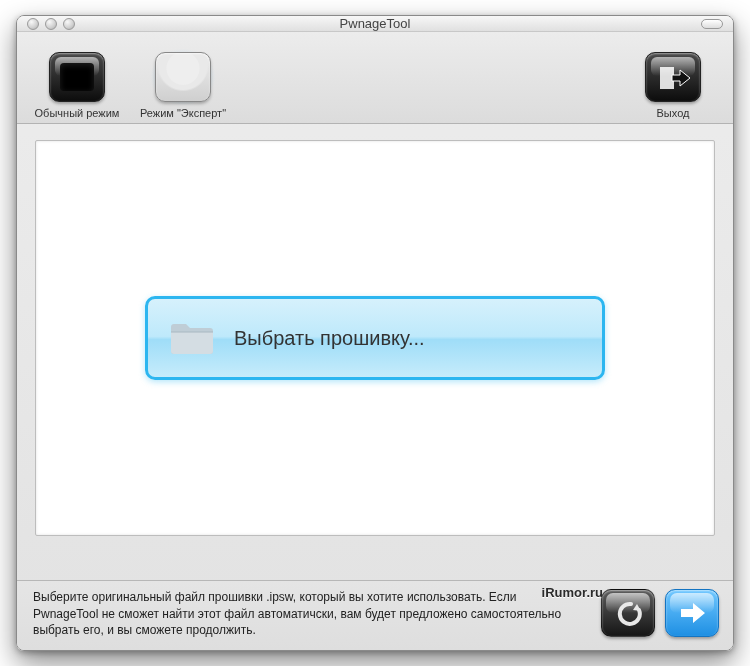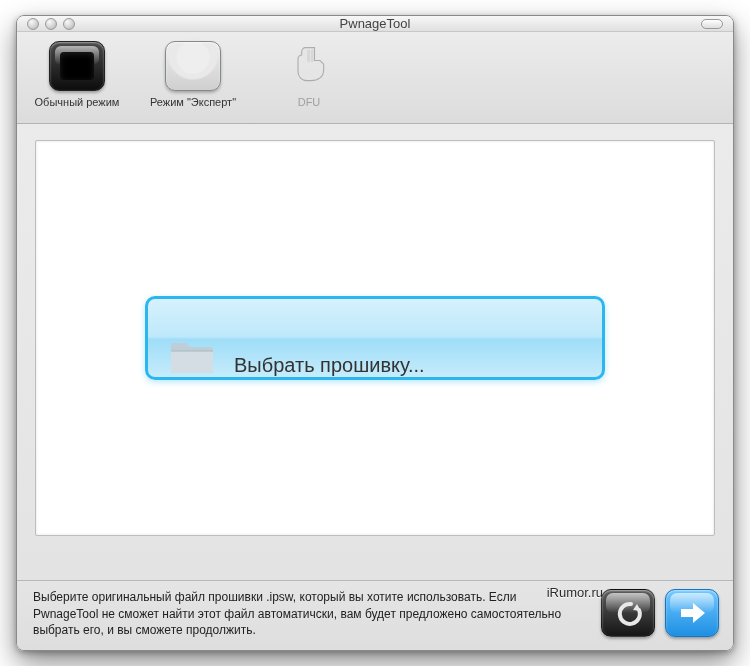--- a/index.html
+++ b/index.html
@@ -57,23 +57,23 @@
     border: 1px solid #999;
     border-radius: 5px;
     background: linear-gradient(#fff,#ddd);
   }
   
   .toolbar {
     height: 92px;
     background: linear-gradient(#ececec,#dcdcdc);
     border-bottom: 1px solid #b3b3b3;
     display: flex;
-    align-items: flex-start;
+    align-items: flex-end;
     padding: 6px 10px 4px 10px;
-    gap: 16px;
+    gap: 6px;
   }
   .tb-item {
     display: flex;
     flex-direction: column;
     align-items: center;
     width: 100px;
     font-size: 11px;
     color: #333;
   }
   .tb-item .icon-wrap {
@@ -160,21 +160,21 @@
     justify-content:center;
   }
   .select-fw {
     width: 460px;
     height: 84px;
     border: 3px solid #2cb6f0;
     border-radius: 10px;
     background: linear-gradient(180deg, #d6f1fc 0%, #bee9fb 48%, #9fddf8 52%, #c6ecfb 100%);
     box-shadow: 0 2px 6px rgba(44,182,240,.35);
     display:flex;
-    align-items:flex-end;
+    align-items:center;
     padding: 0 20px;
     gap: 18px;
   }
   .select-fw .folder svg{ width:48px;height:40px; display:block;}
   .select-fw .text { font-size:20px; color:#333; }
   
   .footer {
     border-top:1px solid #b7b7b7;
     padding: 8px 14px 12px 16px;
     display:flex;
@@ -188,21 +188,21 @@
     font-size: 12px;
     color:#222;
     line-height:1.35;
     flex:1;
     padding-right: 6px;
   }
   .watermark {
     position:absolute;
     right: 130px;
     top: 4px;
-    font-weight:normal;
+    font-weight:bold;
     font-size:13px;
     color:#2b2b2b;
     text-shadow: 0 1px 0 #fff;
   }
   .nav-btns { display:flex; gap:10px; }
   .nav-btn {
     width:54px;height:48px;border-radius:10px;
     border:1px solid rgba(0,0,0,.3);
     box-shadow: inset 0 1px 2px rgba(255,255,255,.55), 0 2px 3px rgba(0,0,0,.3);
     display:flex;align-items:center;justify-content:center;
@@ -239,33 +239,34 @@
     </div>
 
     <div class="tb-item selected">
       <div class="icon-wrap">
         <div class="einstein"></div>
       </div>
       <div class="label">Режим "Эксперт"</div>
     </div>
 
 
-    <div class="tb-item disabled">
-      <div class="icon-wrap hand">
-        <svg viewBox="0 0 48 48">
-          <path d="M20 4 h10 v14 h6 l4 4 v6 c0 8 -6 12 -14 12 h-4 c-6 0 -10 -4 -10 -10 v-14 c0 -2 2 -4 4 -4 v-4 c0 -2 2 -4 4 -4z" fill="#e6e6e6" stroke="#9a9a9a" stroke-width="1.2"></path>
-          <rect x="22" y="6" width="3" height="14" rx="1.5" fill="#d2d2d2"></rect>
-          <rect x="26" y="6" width="3" height="14" rx="1.5" fill="#d2d2d2"></rect>
-        </svg>
-      </div>
-      <div class="label">DFU</div>
-    </div>
 
     <div class="spacer"></div>
 
+    <div class="tb-item">
+      <div class="icon-wrap">
+        <div class="exit-icon">
+          <svg viewBox="0 0 36 30">
+            <path d="M4 4 h14 v22 h-14z" fill="#fff" opacity=".85"></path>
+            <path d="M34 15 l-10 -8 v5 h-8 v6 h8 v5 z" fill="#111" stroke="#fff" stroke-width="1"></path>
+          </svg>
+        </div>
+      </div>
+      <div class="label">Выход</div>
+    </div>
 
   </div>
 
   <div class="content">
     <div class="panel">
       <div class="select-fw">
         <span class="folder">
           <svg viewBox="0 0 48 40">
             <path d="M3 9 c0-2 1-3 3-3 h12 l4 4 h20 c2 0 3 1 3 3 v20 c0 2 -1 3 -3 3 h-36 c-2 0 -3 -1 -3 -3 z" fill="#bfcdd6"></path>
             <path d="M3 14 h42 v19 c0 2 -1 3 -3 3 h-36 c-2 0 -3 -1 -3 -3 z" fill="#d4dde3"></path>

